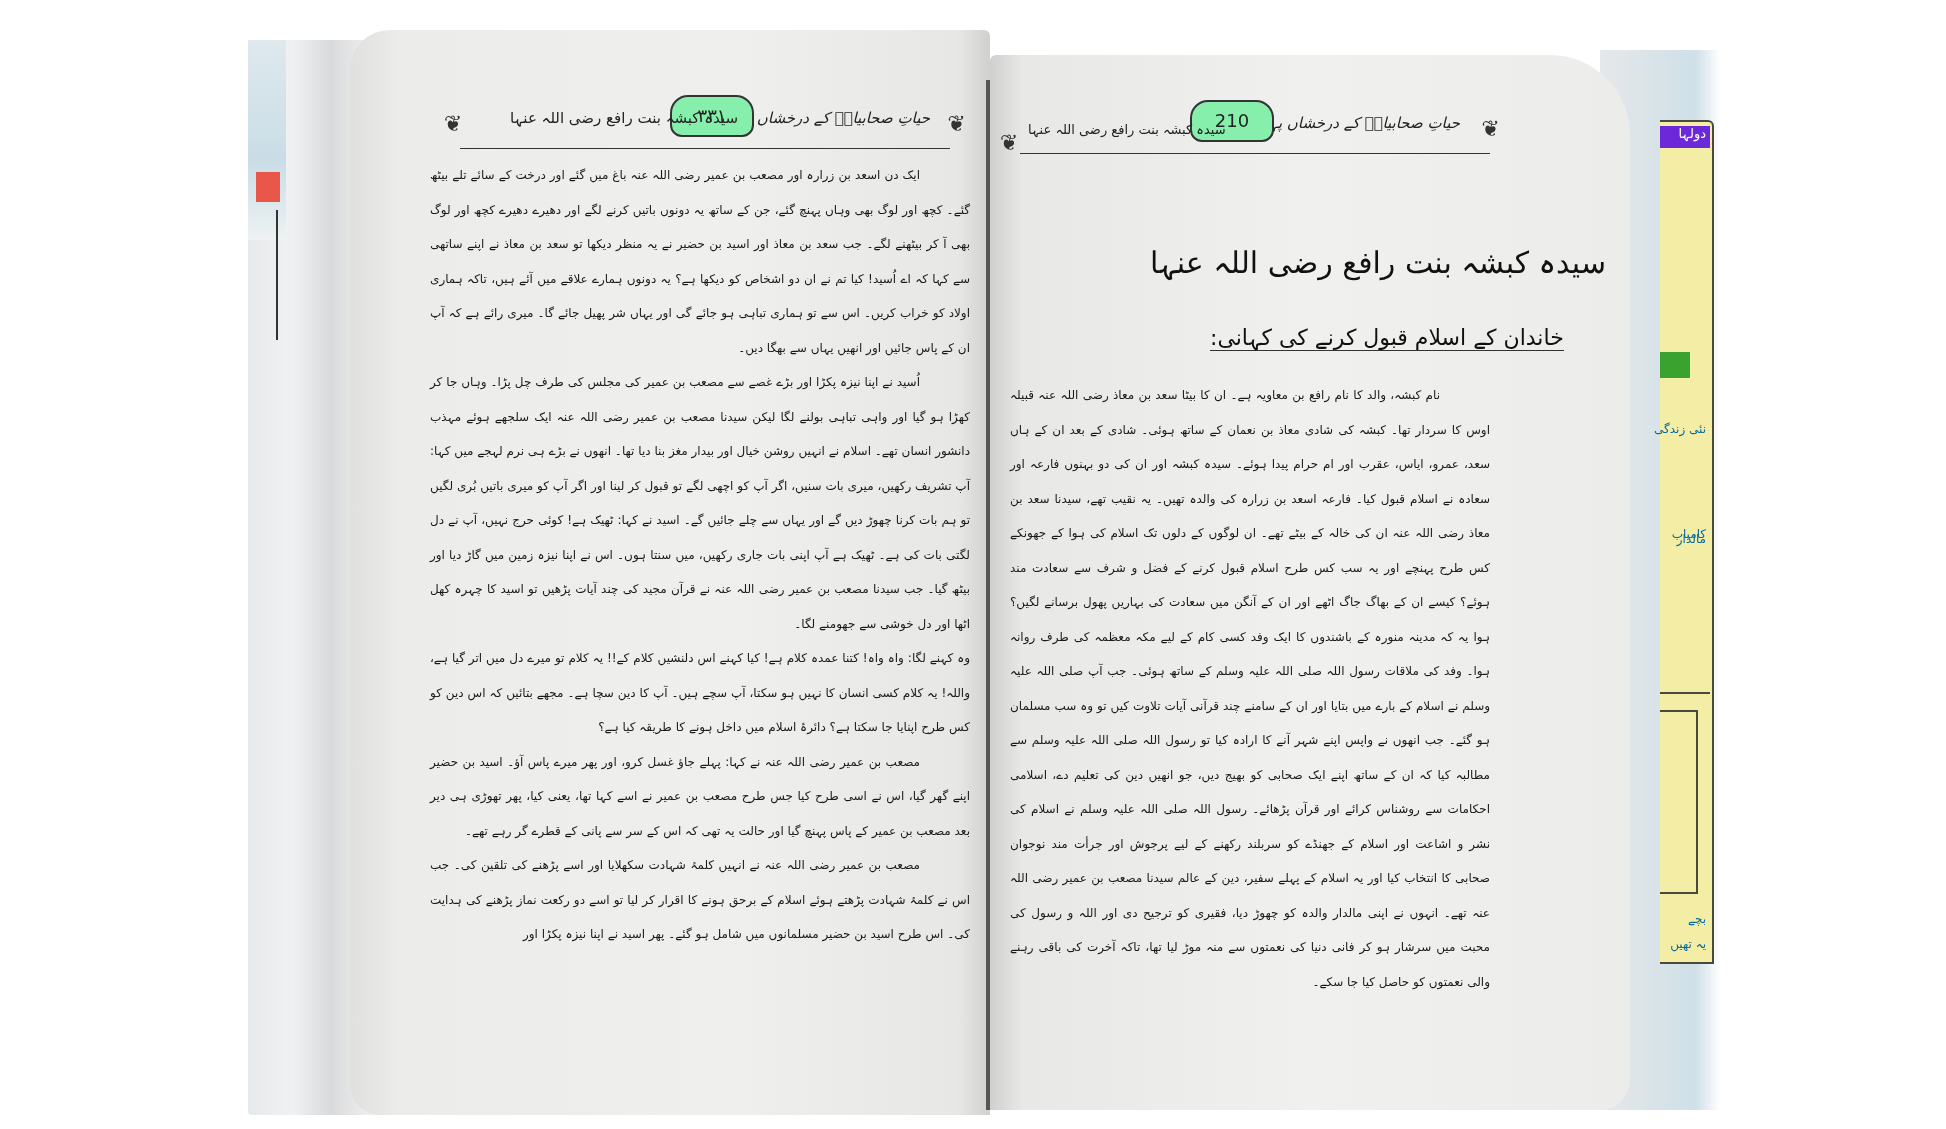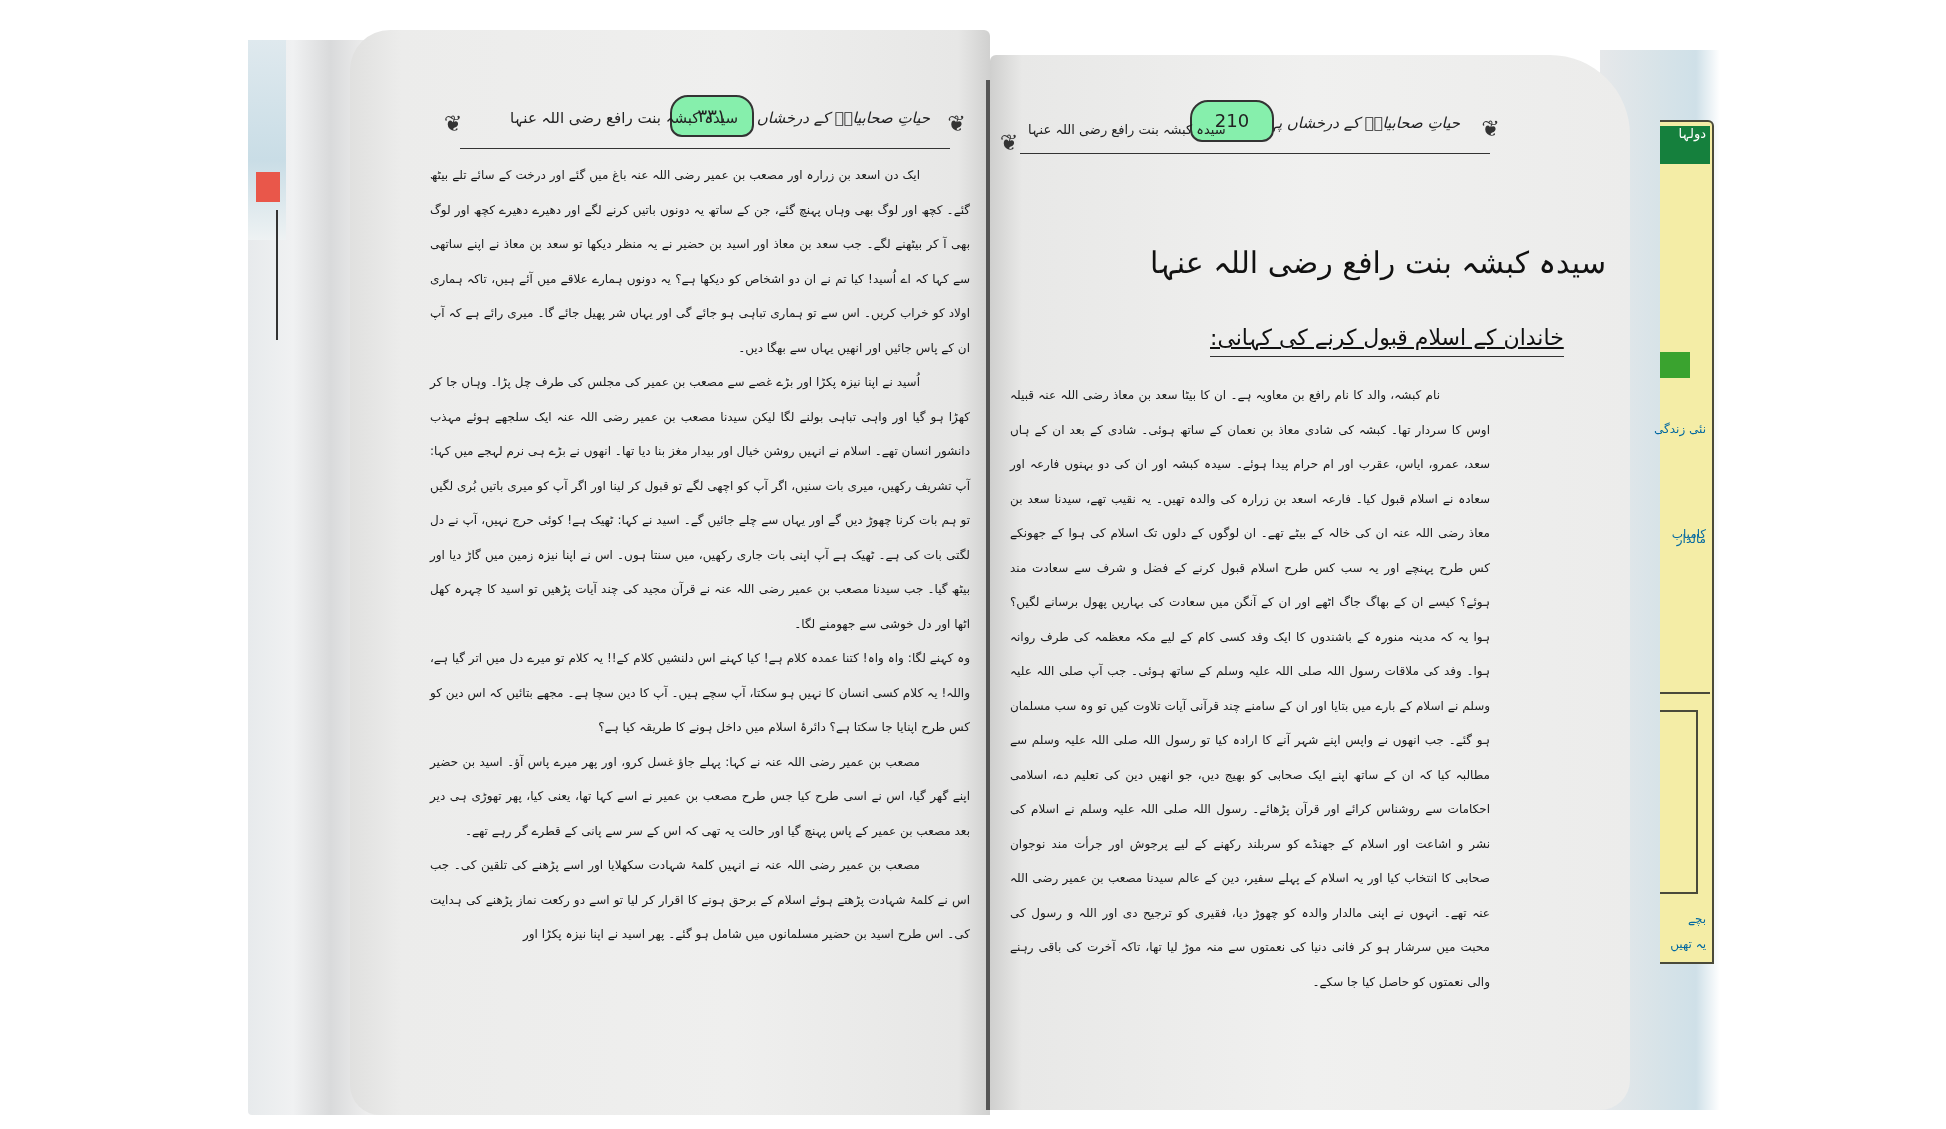--- a/index.html
+++ b/index.html
@@ -4,41 +4,41 @@
 <style>
   html,body{margin:0;padding:0;background:#ffffff;}
   body{width:1946px;height:1129px;position:relative;overflow:hidden;font-family:"DejaVu Sans",sans-serif;}
   
   .cover-left{position:absolute;left:248px;top:40px;width:150px;height:1075px;background:linear-gradient(90deg,#e7eaec 0%,#f0f1f2 30%,#d9dadb 55%,#eeeeee 80%,#e4e4e4 100%);border-radius:4px 0 0 4px;}
   .cover-left .tab{position:absolute;left:8px;top:132px;width:24px;height:30px;background:#e9574a;}
   .cover-left .bluewash{position:absolute;left:0;top:0;width:38px;height:200px;background:linear-gradient(180deg,#dfe9ee,#c9dde6 60%,#eef2f3);}
   .cover-left .line{position:absolute;left:28px;top:170px;width:2px;height:130px;background:#333;}
   .cover-right{position:absolute;left:1600px;top:50px;width:120px;height:1060px;background:linear-gradient(90deg,#e6e8ea,#d7e3e8 50%,#cfe0e8 80%,#ffffff 100%);}
   .side-panel{position:absolute;left:1660px;top:120px;width:52px;height:840px;background:#f4eda6;border:2px solid #4a4a3a;border-left:none;border-radius:0 6px 0 0;}
-  .side-panel .pink{position:absolute;left:0;top:4px;width:50px;height:38px;background:#15803d;color:#fff;font-size:13px;text-align:right;padding-right:4px;box-sizing:border-box;direction:rtl;}
+  .side-panel .pink{position:absolute;left:0;top:4px;width:50px;height:22px;background:#6d28d9;color:#fff;font-size:13px;text-align:right;padding-right:4px;box-sizing:border-box;direction:rtl;}
   .side-panel .green{position:absolute;left:0;top:230px;width:30px;height:26px;background:#3aa32f;}
   .side-panel .txt{position:absolute;right:6px;font-size:12px;color:#0369a1;direction:rtl;white-space:nowrap;}
   .side-panel .divider{position:absolute;left:0;top:570px;width:50px;height:2px;background:#4a4a3a;}
   .side-panel .box{position:absolute;left:0;top:588px;width:36px;height:180px;border:2px solid #4a4a3a;border-left:none;}
   
   .page{position:absolute;background:#ececeb;overflow:hidden;}
   .page-left{left:350px;top:30px;width:640px;height:1085px;border-radius:40px 6px 0 30px;background:linear-gradient(90deg,#e0e0df 0%,#ececeb 8%,#efefee 60%,#e7e7e6 95%,#d0d0cf 100%);}
   .page-right{left:990px;top:55px;width:640px;height:1055px;border-radius:6px 80px 30px 0;background:linear-gradient(90deg,#cfcfce 0%,#e8e8e7 5%,#f0f0ef 50%,#ececeb 100%);}
   .spine{position:absolute;left:986px;top:80px;width:4px;height:1030px;background:#555;}
   .header{position:absolute;top:95px;height:60px;direction:rtl;}
   .header .rule{position:absolute;left:20px;right:20px;bottom:6px;height:1px;background:#333;}
   .header .running-title{position:absolute;top:14px;font-size:15px;color:#222;white-space:nowrap;}
   .header .book-title{position:absolute;top:14px;font-size:15px;color:#222;font-style:italic;white-space:nowrap;}
   .header .page-num{position:absolute;top:0px;width:80px;height:38px;border:2px solid #333;border-radius:18px 18px 12px 12px;font-size:18px;text-align:center;line-height:38px;color:#222;background:#86efac;}
   .header .scroll{position:absolute;top:16px;font-size:22px;color:#333;}
   .body-text{position:absolute;direction:rtl;text-align:justify;color:#1a1a1a;font-family:"DejaVu Sans",sans-serif;}
   .body-text p{margin:0;font-size:12px;line-height:34.5px;}
   .body-text p.indent{text-indent:50px;}
   .chapter-title{position:absolute;direction:rtl;font-size:30px;color:#111;font-family:"DejaVu Serif",serif;white-space:nowrap;}
-  .section-heading{position:absolute;direction:rtl;font-size:22px;color:#111;border-bottom:1.5px solid #333;padding-bottom:6px;white-space:nowrap;text-decoration:underline;}
+  .section-heading{position:absolute;direction:rtl;font-size:22px;color:#111;border-bottom:1.5px solid #333;white-space:nowrap;}
 </style>
 </head>
 <body>
 
 <div class="cover-left">
   <div class="bluewash"></div>
   <div class="tab"></div>
   <div class="line"></div>
 </div>
 <div class="cover-right"></div>

